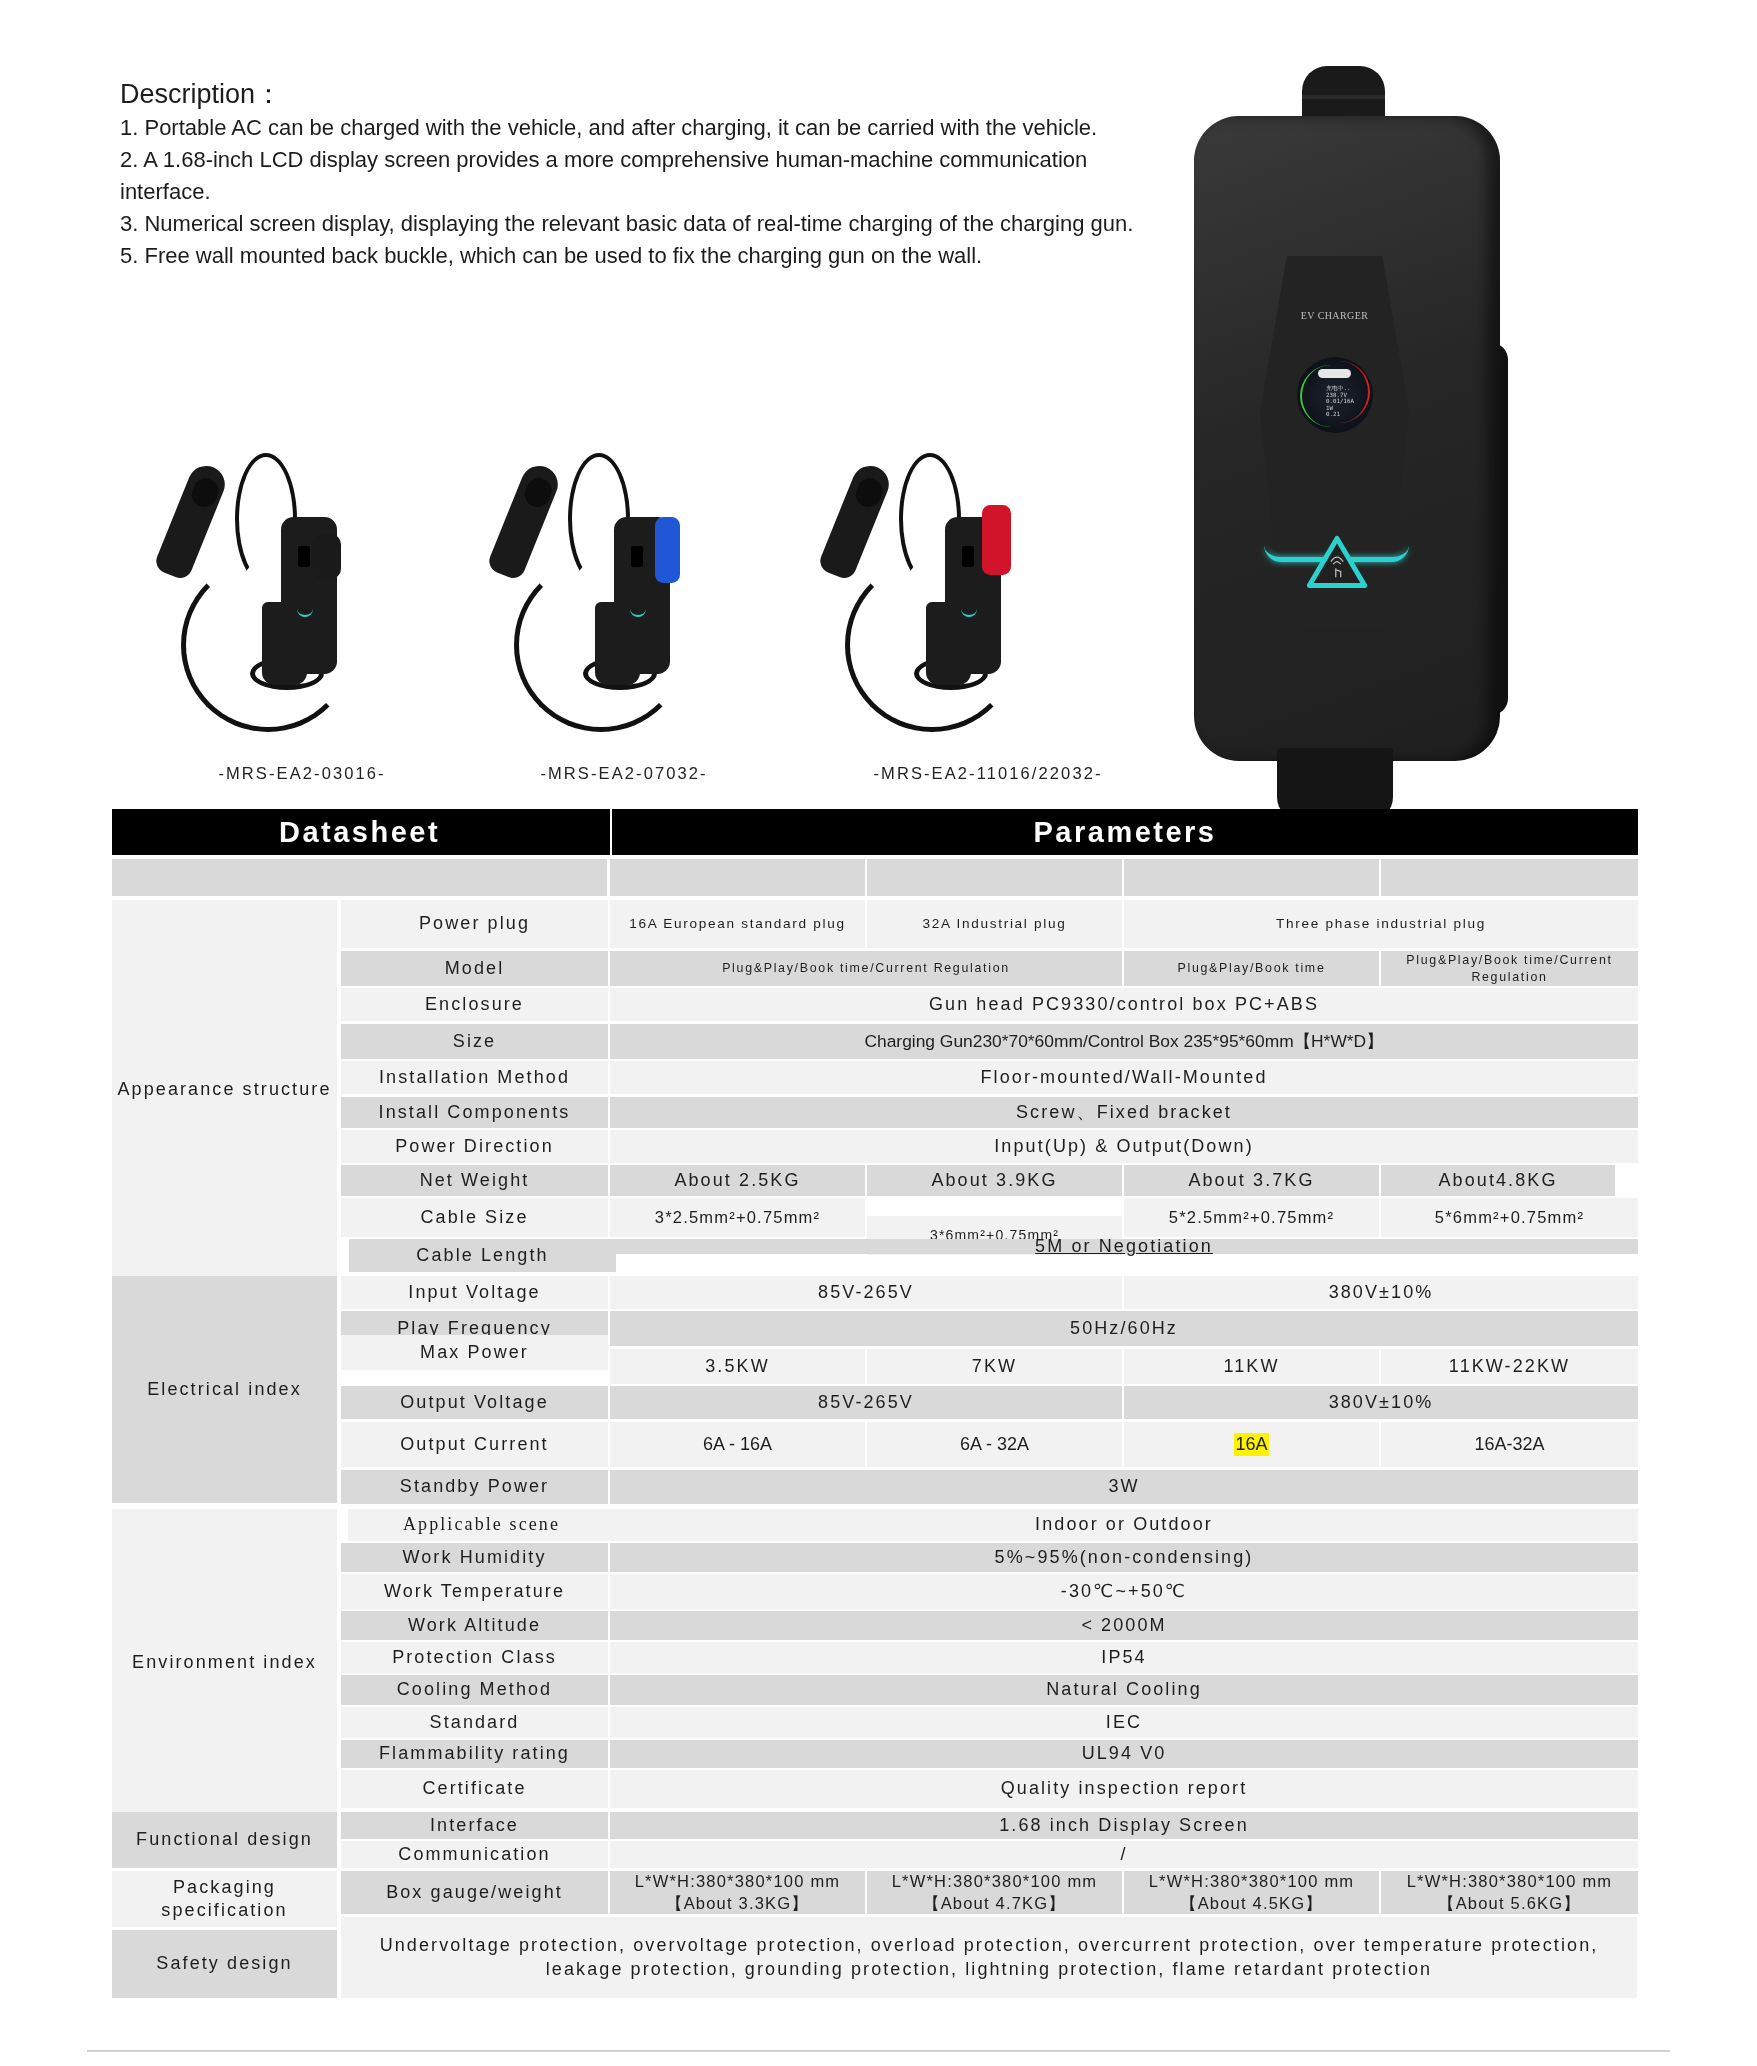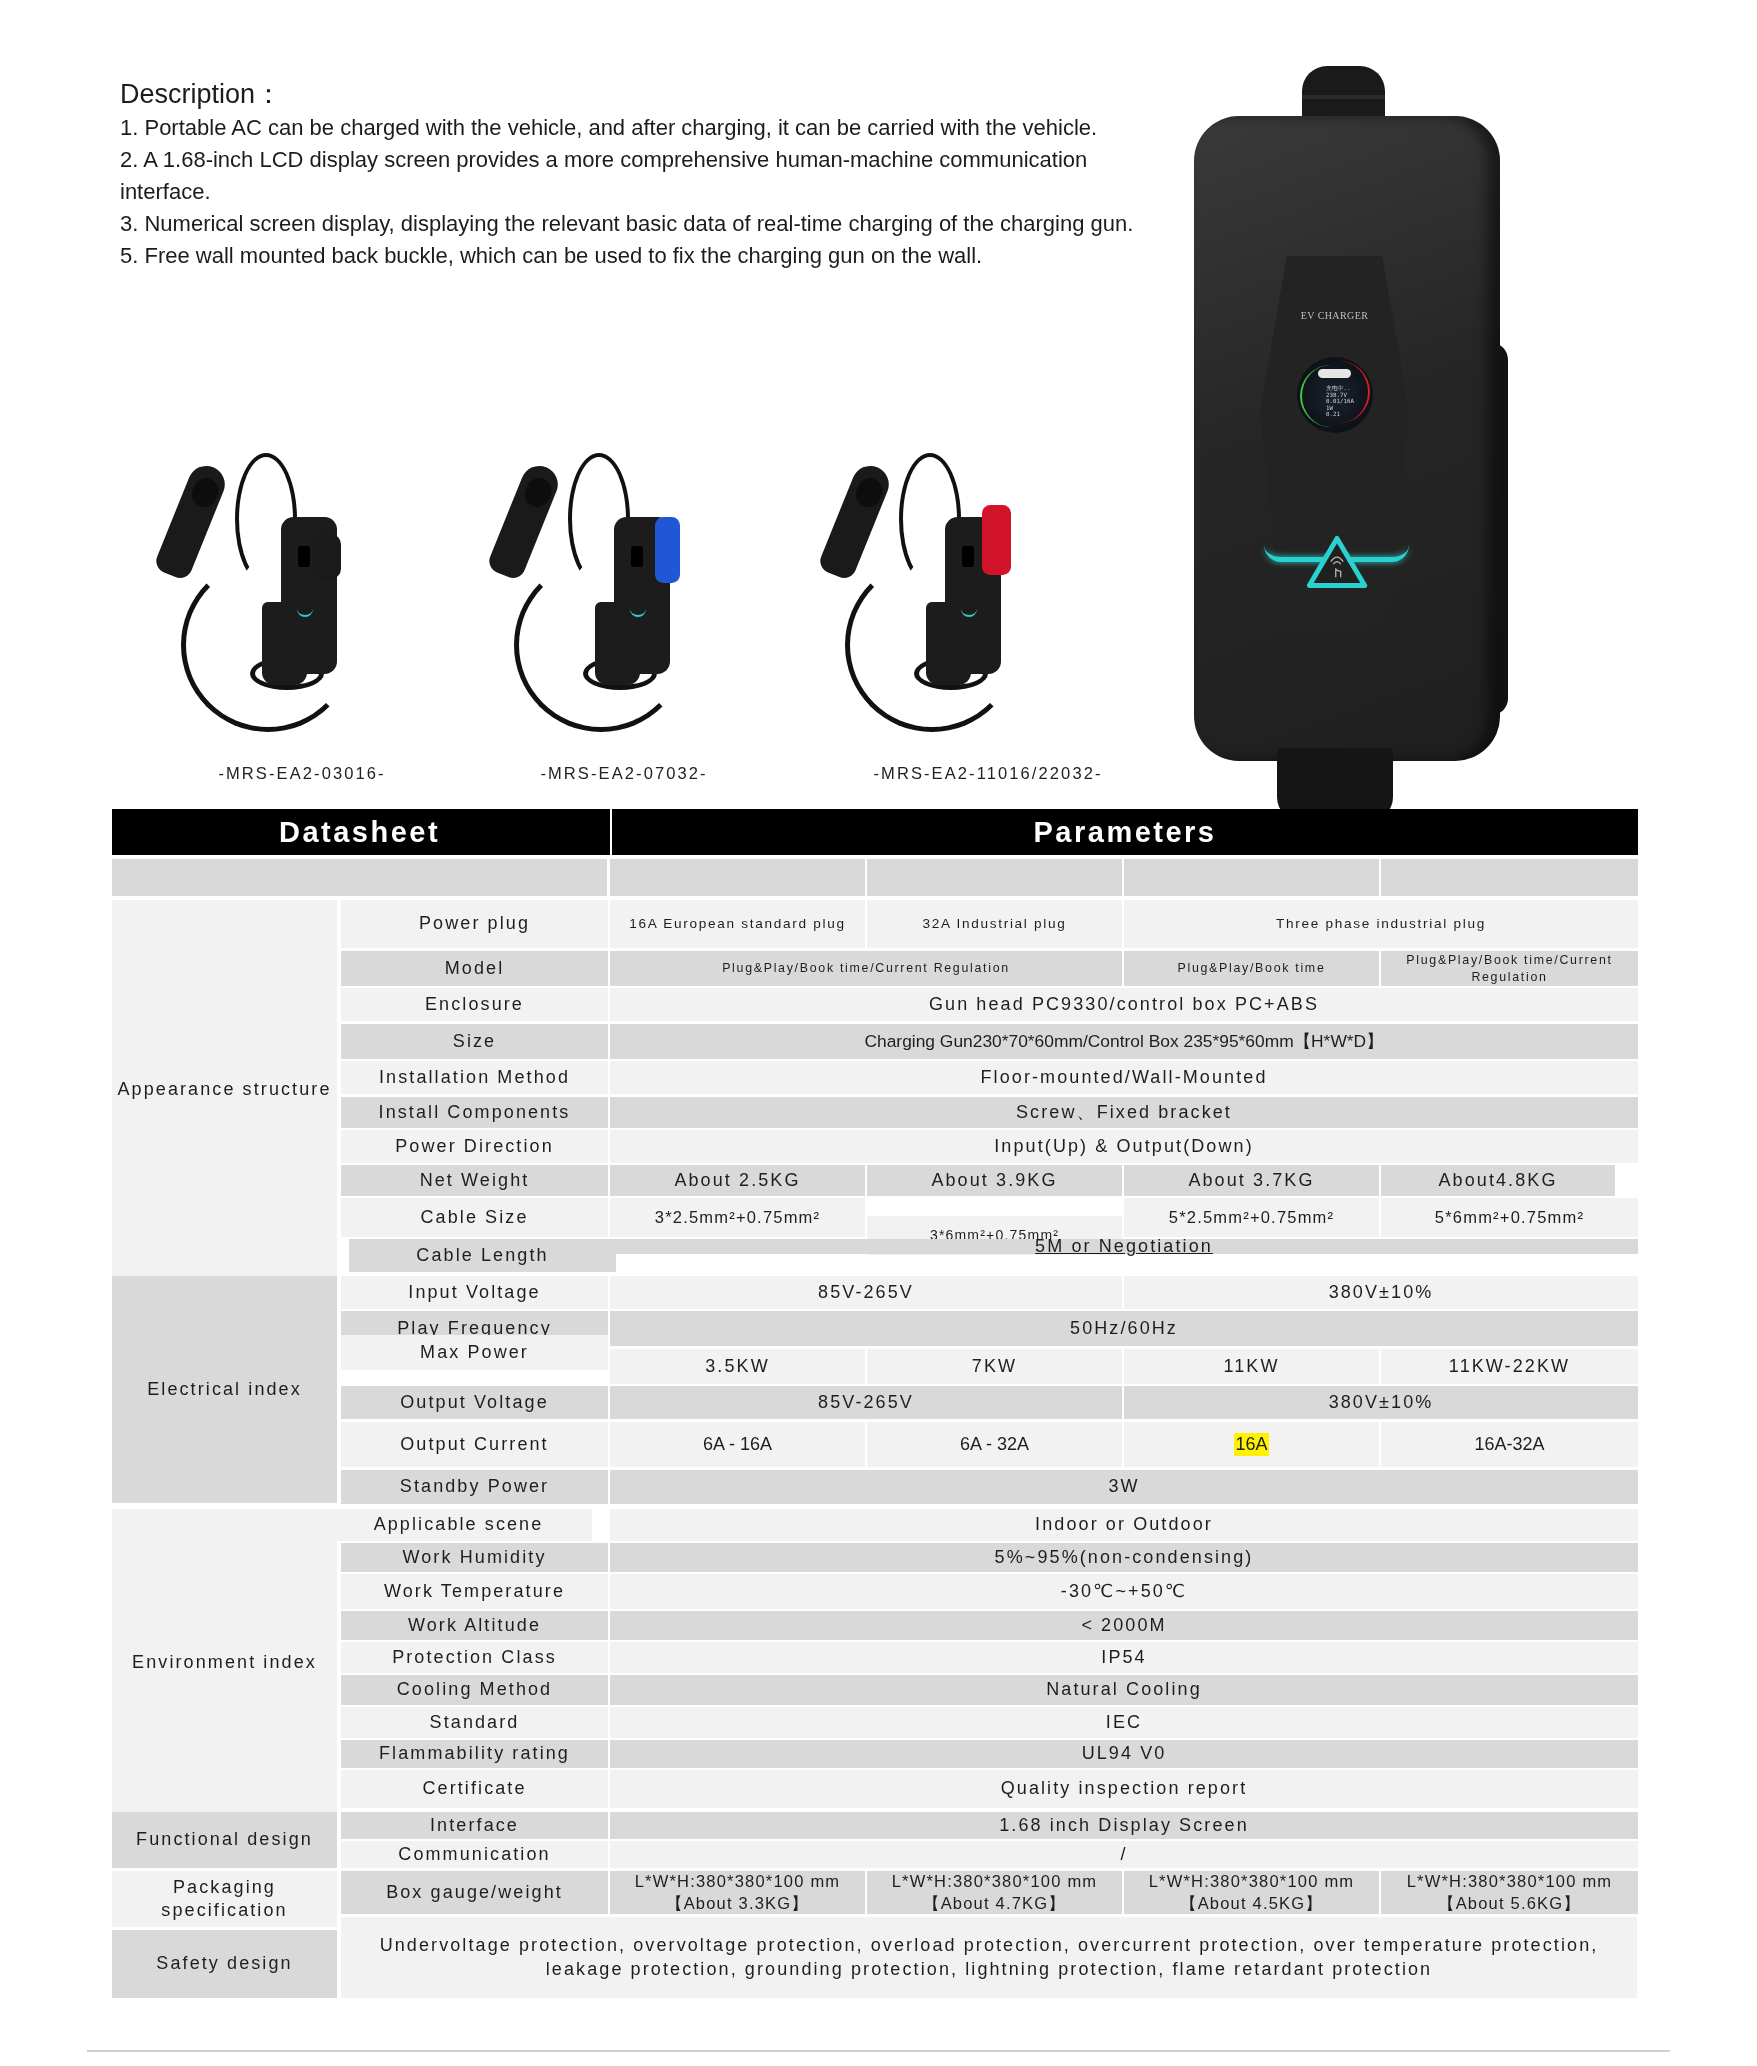--- a/index.html
+++ b/index.html
@@ -228,21 +228,21 @@
     <div class="cell w hl" style="left:1012px;top:563px;width:255px;height:45px;letter-spacing:0;">
         <span>16A</span>
       </div>
     <div class="cell w" style="left:1269px;top:563px;width:257px;height:45px;letter-spacing:0;">16A-32A</div>
 
     <div class="cell g" style="left:229px;top:611px;width:267px;height:34px;">Standby Power</div>
     <div class="cell g" style="left:498px;top:611px;width:1028px;height:34px;">3W</div>
 
     <div class="cell w" style="left:0;top:650px;width:225px;height:308px;">Environment index</div>
 
-    <div class="cell w" style="left:213px;top:650px;width:267px;height:32px;">Applicable scene</div>
+    <div class="cell w" style="left:236px;top:650px;width:267px;height:32px;font-family:Liberation Serif, serif;">Applicable scene</div>
     <div class="cell w" style="left:498px;top:650px;width:1028px;height:32px;">Indoor or Outdoor</div>
 
     <div class="cell g" style="left:229px;top:684px;width:267px;height:29px;">Work Humidity</div>
     <div class="cell g" style="left:498px;top:684px;width:1028px;height:29px;">5%~95%(non-condensing)</div>
 
     <div class="cell w" style="left:229px;top:715px;width:267px;height:35px;">Work Temperature</div>
     <div class="cell w" style="left:498px;top:715px;width:1028px;height:35px;">-30℃~+50℃</div>
 
     <div class="cell g" style="left:229px;top:752px;width:267px;height:29px;">Work Altitude</div>
     <div class="cell g" style="left:498px;top:752px;width:1028px;height:29px;">&lt; 2000M</div>

